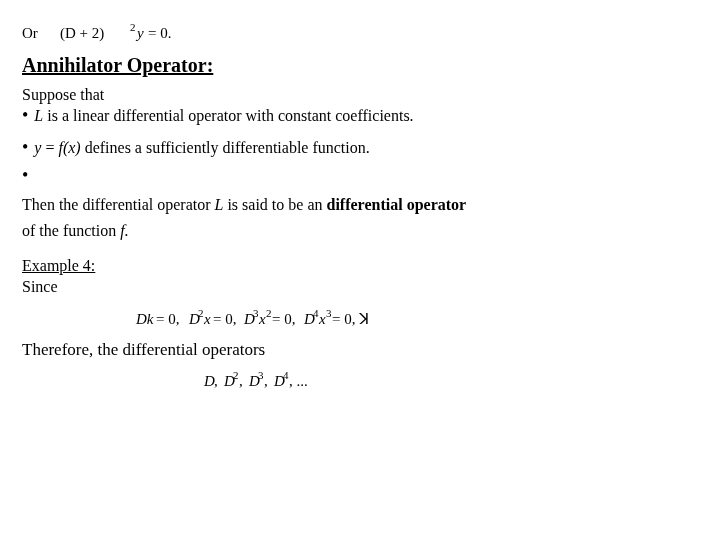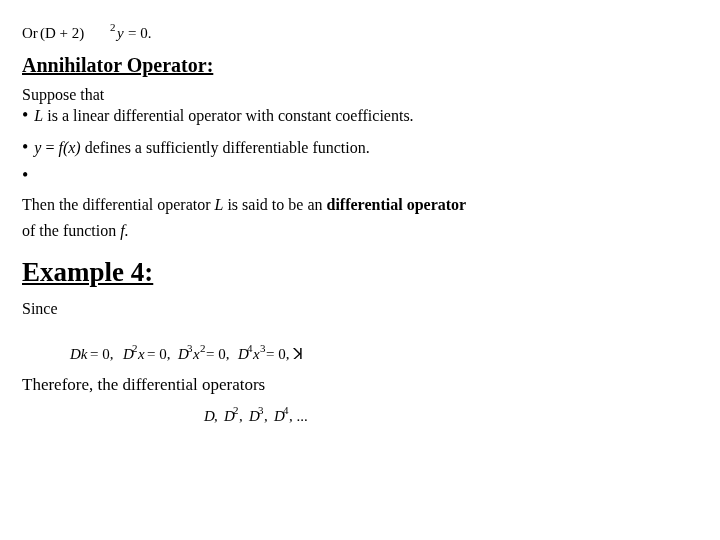--- a/index.html
+++ b/index.html
@@ -21,21 +21,21 @@
 
     .or-label {
       font-size: 15px;
       margin-bottom: 2px;
       line-height: 1.2;
     }
 
     .or-line {
       display: flex;
       align-items: center;
-      gap: 0;
+      gap: 20px;
       margin-bottom: 2px;
     }
 
     .section-title {
       font-size: 20px;
       font-weight: bold;
       text-decoration: underline;
       margin-bottom: 8px;
       line-height: 1.3;
     }
@@ -64,48 +64,48 @@
       flex-shrink: 0;
     }
 
     .then-text {
       font-size: 16px;
       line-height: 1.6;
       margin-bottom: 6px;
     }
 
     .example-title {
-      font-size: 27px;
-      font-weight: bold;
+      font-size: 16px;
+      font-weight: normal;
       text-decoration: underline;
       margin-top: 14px;
-      margin-bottom: 12px;
+      margin-bottom: 3px;
     }
 
     .since-label {
       font-size: 16px;
-      margin-bottom: 21px;
+      margin-bottom: 8px;
     }
 
     .therefore-text {
       font-size: 17px;
       margin-top: 4px;
       margin-bottom: 6px;
     }
 
     .inline-formula {
       display: inline-block;
       vertical-align: middle;
     }
 
     .math-row {
       display: flex;
       gap: 4px;
       margin-bottom: 8px;
-      margin-left: 46px;
+      margin-left: 112px;
     }
 
     .math-row2 {
       display: flex;
       align-items: center;
       gap: 4px;
       margin-bottom: 8px;
       margin-left: 180px;
     }
   </style>

